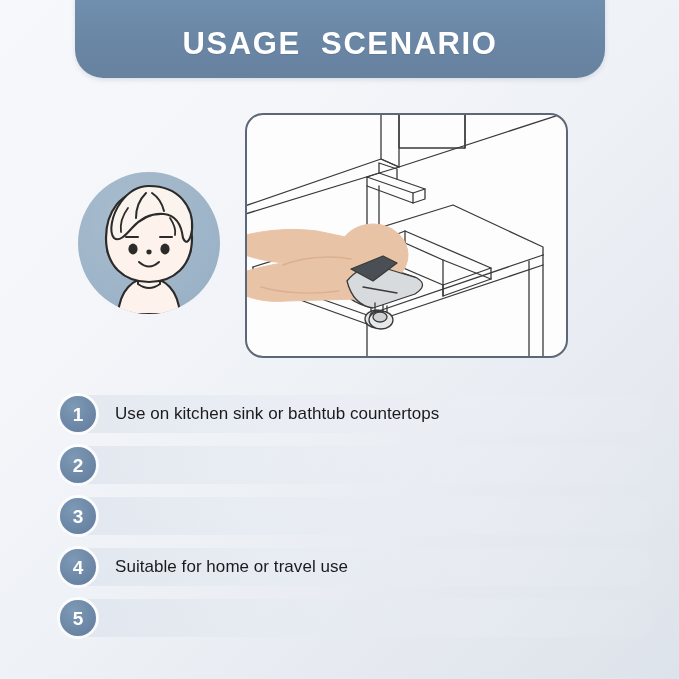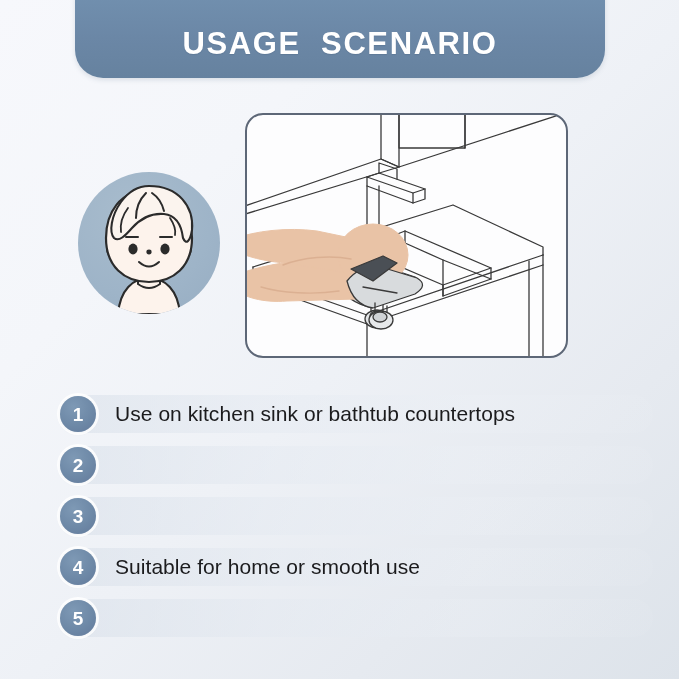--- a/index.html
+++ b/index.html
@@ -124,21 +124,21 @@
     justify-content: center;
     color: #ffffff;
     font-size: 19px;
     font-weight: bold;
     line-height: 1;
     z-index: 2;
   }
   .row-text {
     position: relative;
     margin-left: 19px;
-    font-size: 21px;
+    font-size: 17px;
     color: #1b1b1d;
     letter-spacing: 0.05px;
     white-space: nowrap;
     z-index: 2;
   }
 </style>
 </head>
 <body>
 
 <div id="page">
@@ -269,21 +269,21 @@
     </div>
 
     <div class="list-row">
       <div class="row-bg"></div>
       <div class="badge">3</div>
     </div>
 
     <div class="list-row">
       <div class="row-bg"></div>
       <div class="badge">4</div>
-      <div class="row-text">Suitable for home or smooth use</div>
+      <div class="row-text">Suitable for home or travel use</div>
     </div>
 
     <div class="list-row">
       <div class="row-bg"></div>
       <div class="badge">5</div>
     </div>
 
   </div>
 
 </div>

